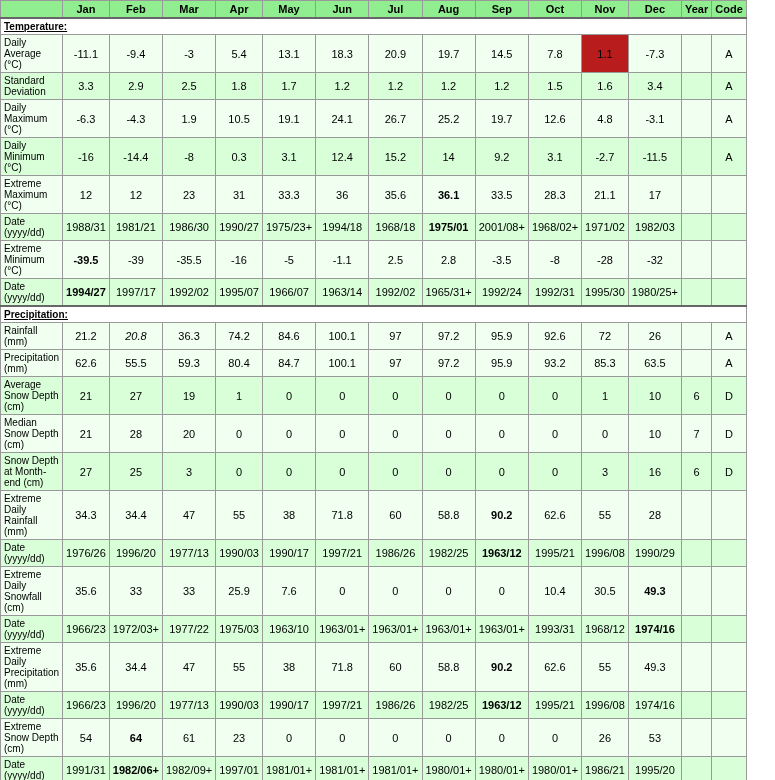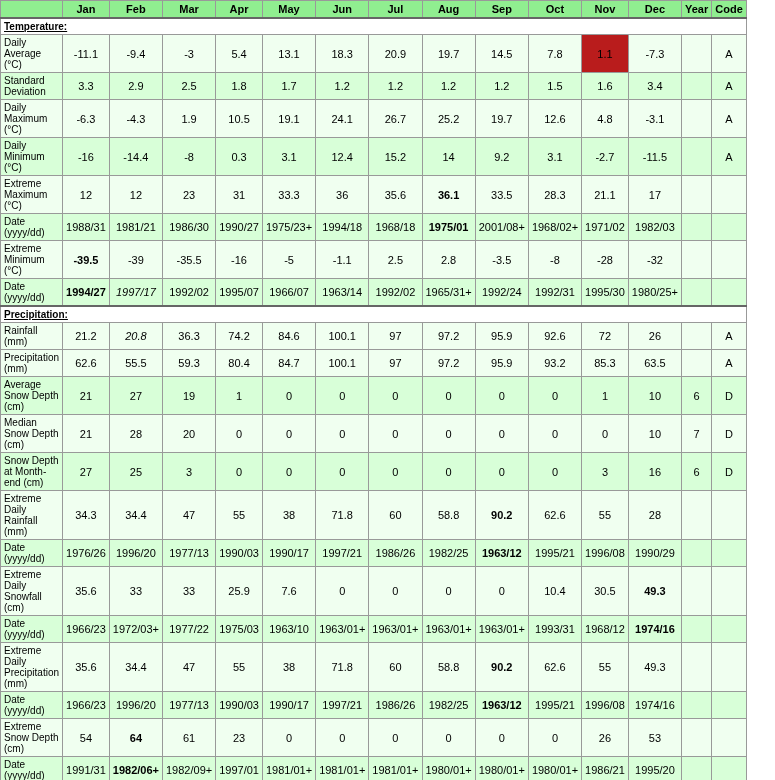--- a/index.html
+++ b/index.html
@@ -155,21 +155,21 @@
         <td style="background: rgb(240, 255, 240);">-3.5</td>
         <td style="background: rgb(240, 255, 240);">-8</td>
         <td style="background: rgb(240, 255, 240);">-28</td>
         <td style="background: rgb(240, 255, 240);">-32</td>
         <td style="background: rgb(240, 255, 240);"></td>
         <td style="background: rgb(240, 255, 240);"></td>
       </tr>
       <tr>
         <td style="background: rgb(216, 255, 216); text-align: left;">Date (yyyy/dd)</td>
         <td style="background: rgb(216, 255, 216); font-weight: bold;">1994/27</td>
-        <td style="background: rgb(216, 255, 216); font-style: italic;">1997/17</td>
+        <td style="background: rgb(216, 255, 216);">1997/17</td>
         <td style="background: rgb(216, 255, 216);">1992/02</td>
         <td style="background: rgb(216, 255, 216);">1995/07</td>
         <td style="background: rgb(216, 255, 216);">1966/07</td>
         <td style="background: rgb(216, 255, 216);">1963/14</td>
         <td style="background: rgb(216, 255, 216);">1992/02</td>
         <td style="background: rgb(216, 255, 216);">1965/31+</td>
         <td style="background: rgb(216, 255, 216);">1992/24</td>
         <td style="background: rgb(216, 255, 216);">1992/31</td>
         <td style="background: rgb(216, 255, 216);">1995/30</td>
         <td style="background: rgb(216, 255, 216);">1980/25+</td>

